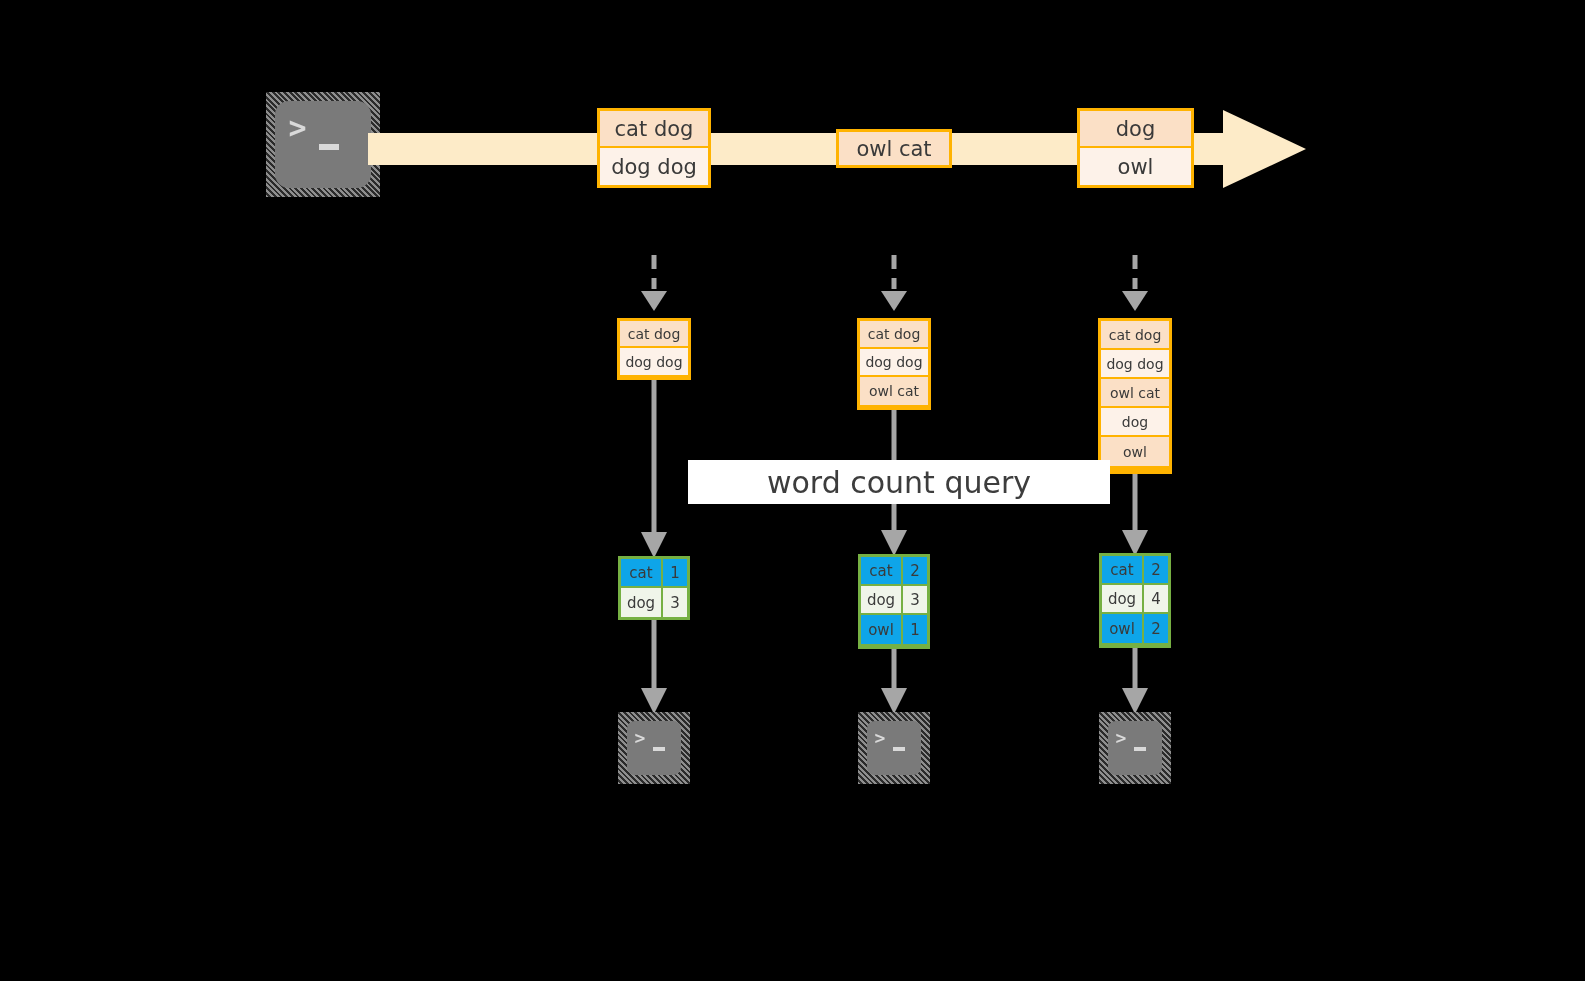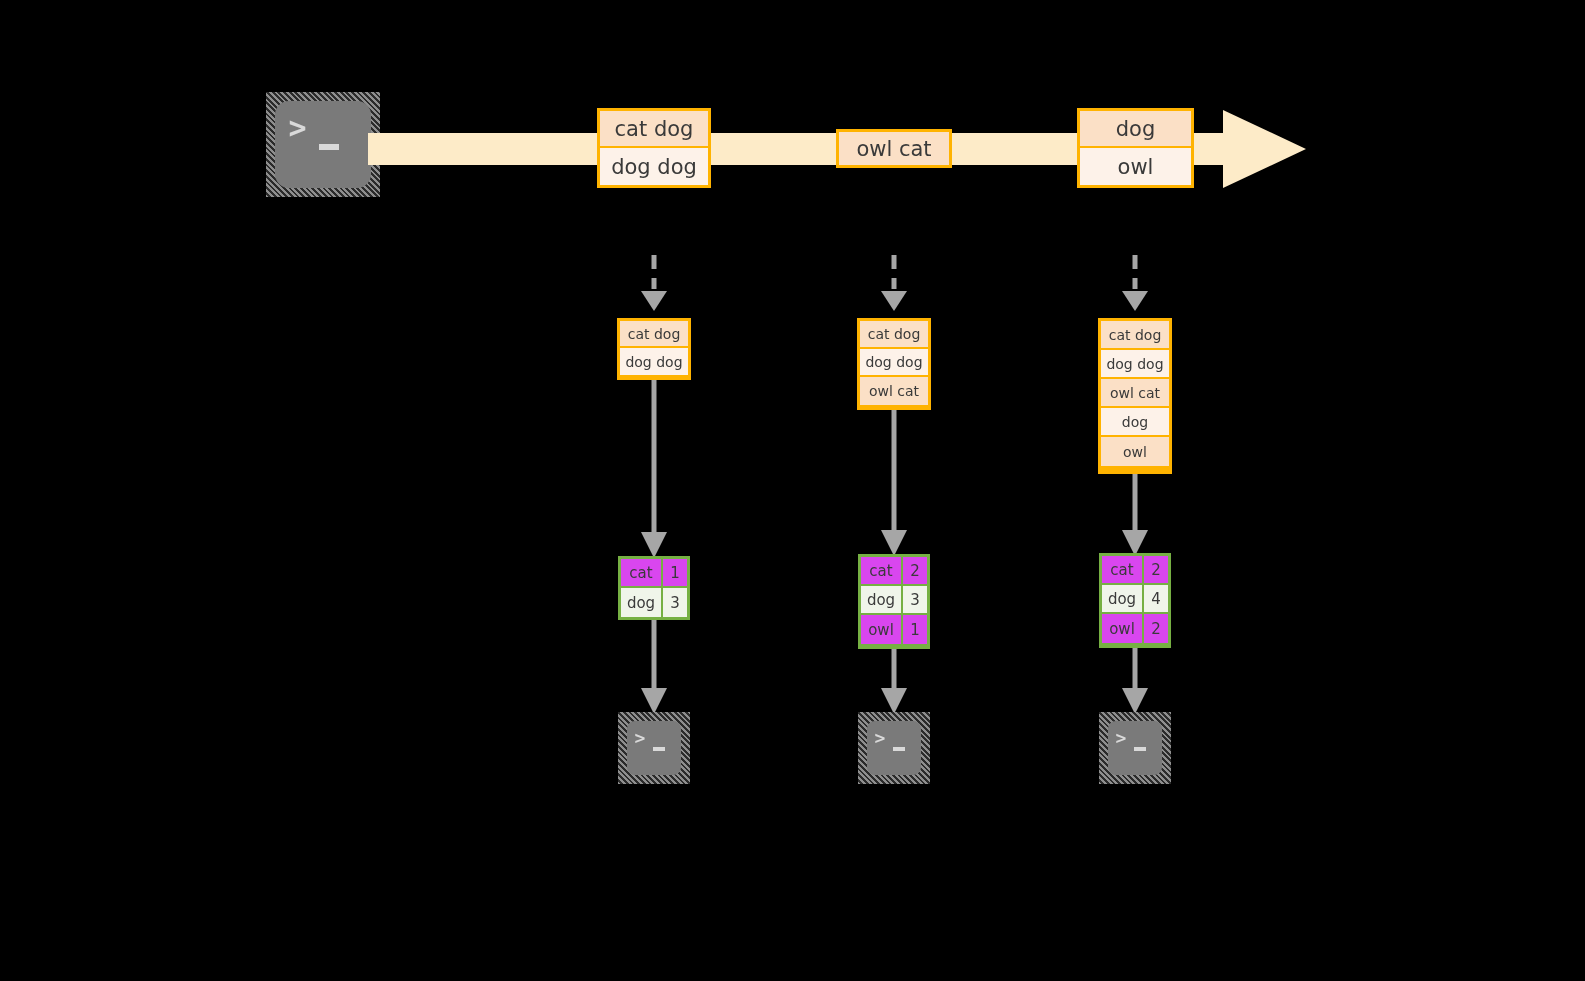--- a/index.html
+++ b/index.html
@@ -90,21 +90,21 @@
   .res-row:last-child { border-bottom: none; }
   .res-cell {
     box-sizing: border-box;
     display: flex;
     align-items: center;
     justify-content: center;
     color: #3a3a3a;
     white-space: nowrap;
   }
   .res-cell.word { border-right: 2px solid #76B043; }
-  .res-row.dark  .res-cell { background: #d946ef; }
+  .res-row.dark  .res-cell { background: #0ea5e9; }
   .res-row.light .res-cell { background: #F0F5EA; }
 
   
   .conn { position: absolute; }
 
   
   #query-label {
     position: absolute;
     box-sizing: border-box;
     background: #FFFFFF;
@@ -264,14 +264,15 @@
     <polygon points="15,66 2,40 28,40" fill="#A6A6A6"></polygon>
   </svg>
 
   <div class="term" style="left:1099px; top:712px; width:72px; height:72px;">
     <div class="term-inner sq">
       <span class="term-prompt" style="font-size:18px;">&gt;</span>
       <span class="term-cursor" style="left:26px; top:26px; width:12px; height:4px;"></span>
     </div>
   </div>
 
+  <div id="query-label" style="left:688px; top:460px; width:422px; height:44px; font-size:30px;">word count query</div>
 
 </div>
 
 </body></html>

